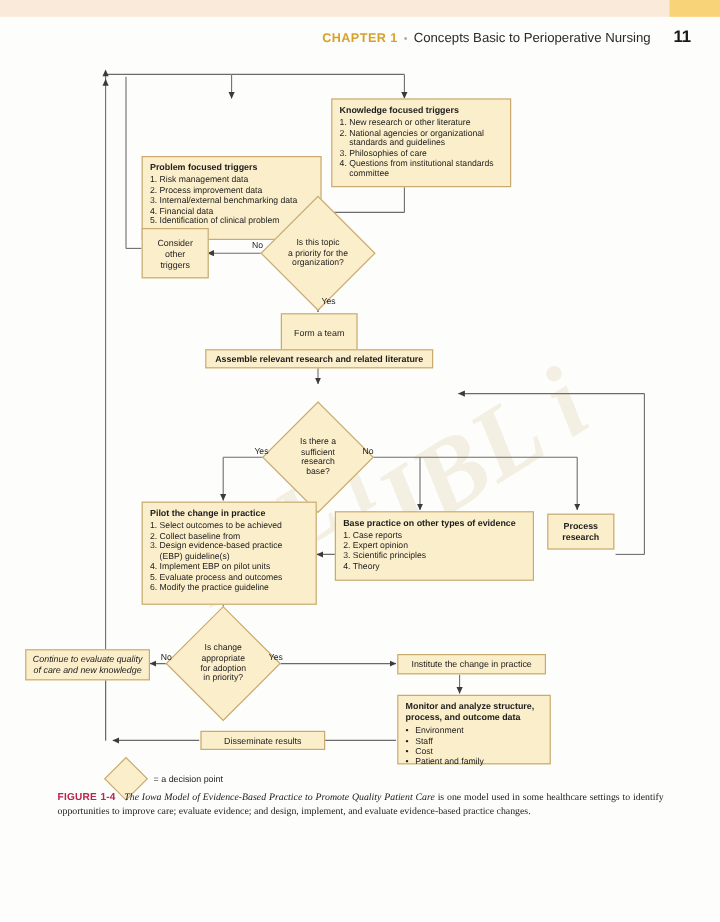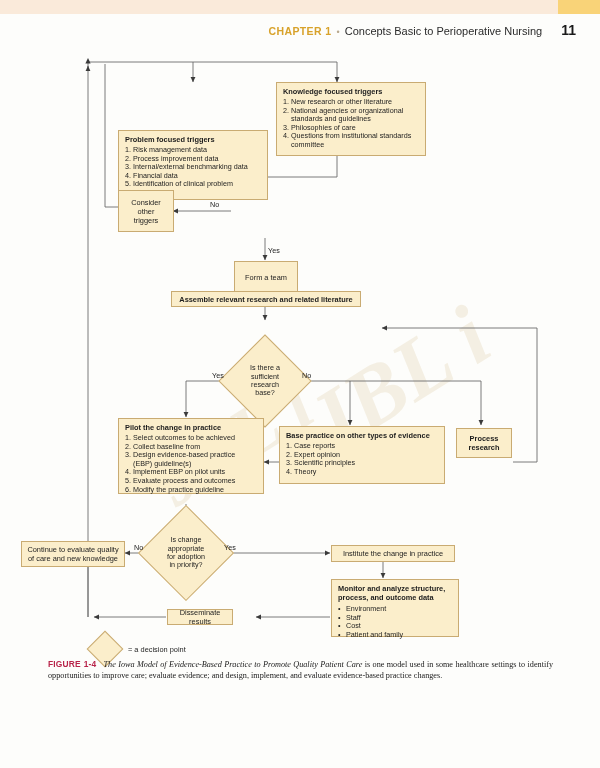--- a/index.html
+++ b/index.html
@@ -163,20 +163,30 @@
     <ol>
       <li><span class="num">1.</span><span>New research or other literature</span></li>
       <li><span class="num">2.</span><span>National agencies or organizational</span></li>
       <li><span class="cont"></span><span>standards and guidelines</span></li>
       <li><span class="num">3.</span><span>Philosophies of care</span></li>
       <li><span class="num">4.</span><span>Questions from institutional standards</span></li>
       <li><span class="cont"></span><span>committee</span></li>
     </ol>
   </div>
 
+  <div class="diamond" style="left:231px;top:177px;width:68px;height:68px;">
+    <div class="shape"></div>
+    <div class="txt">
+      <div>
+        <div>Is this topic</div>
+        <div>a priority for the</div>
+        <div>organization?</div>
+      </div>
+    </div>
+  </div>
   <div class="wlabel" style="left:210px;top:200px;">No</div>
   <div class="wlabel" style="left:268px;top:246px;">Yes</div>
 
   <div class="node simple" style="left:118px;top:190px;width:56px;height:42px;">
     <div>
       <div>Consider</div>
       <div>other</div>
       <div>triggers</div>
     </div>
   </div>
@@ -197,21 +207,21 @@
         <div>Is there a</div>
         <div>sufficient</div>
         <div>research</div>
         <div>base?</div>
       </div>
     </div>
   </div>
   <div class="wlabel" style="left:212px;top:371px;">Yes</div>
   <div class="wlabel" style="left:302px;top:371px;">No</div>
 
-  <div class="node box-pad" style="left:118px;top:418px;width:146px;height:76px;">
+  <div class="node box-pad" style="left:118px;top:418px;width:146px;height:86px;">
     <div class="hd">Pilot the change in practice</div>
     <ol>
       <li><span class="num">1.</span><span>Select outcomes to be achieved</span></li>
       <li><span class="num">2.</span><span>Collect baseline from</span></li>
       <li><span class="num">3.</span><span>Design evidence-based practice</span></li>
       <li><span class="cont"></span><span>(EBP) guideline(s)</span></li>
       <li><span class="num">4.</span><span>Implement EBP on pilot units</span></li>
       <li><span class="num">5.</span><span>Evaluate process and outcomes</span></li>
       <li><span class="num">6.</span><span>Modify the practice guideline</span></li>
     </ol>
@@ -241,21 +251,21 @@
         <div>Is change</div>
         <div>appropriate</div>
         <div>for adoption</div>
         <div>in priority?</div>
       </div>
     </div>
   </div>
   <div class="wlabel" style="left:134px;top:543px;">No</div>
   <div class="wlabel" style="left:224px;top:543px;">Yes</div>
 
-  <div class="node simple" style="left:21px;top:541px;width:104px;height:26px;">
+  <div class="node simple" style="left:21px;top:541px;width:104px;height:26px;font-style:italic;">
     <div>
       <div>Continue to evaluate quality</div>
       <div>of care and new knowledge</div>
     </div>
   </div>
 
   <div class="node simple" style="left:331px;top:545px;width:124px;height:17px;">
     <span>Institute the change in practice</span>
   </div>
 
@@ -263,21 +273,21 @@
     <div class="hd">Monitor and analyze structure,</div>
     <div class="hd" style="margin-top:-2px;margin-bottom:3px;">process, and outcome data</div>
     <ul>
       <li><span class="bul">•</span><span>Environment</span></li>
       <li><span class="bul">•</span><span>Staff</span></li>
       <li><span class="bul">•</span><span>Cost</span></li>
       <li><span class="bul">•</span><span>Patient and family</span></li>
     </ul>
   </div>
 
-  <div class="node simple" style="left:167px;top:609px;width:66px;height:16px;">
+  <div class="node simple" style="left:167px;top:609px;width:104px;height:16px;">
     <span>Disseminate results</span>
   </div>
 
   <div class="legend-d" style="left:92px;top:636px;width:26px;height:26px;">
     <div style="position:absolute;left:0;top:0;width:100%;height:100%;background:#fbeecb;
                 border:1px solid #c9ab72;transform:rotate(45deg);box-sizing:border-box;"></div>
   </div>
   <div class="legend-txt" style="left:128px;top:645px;">= a decision point</div>
 </div>
 

